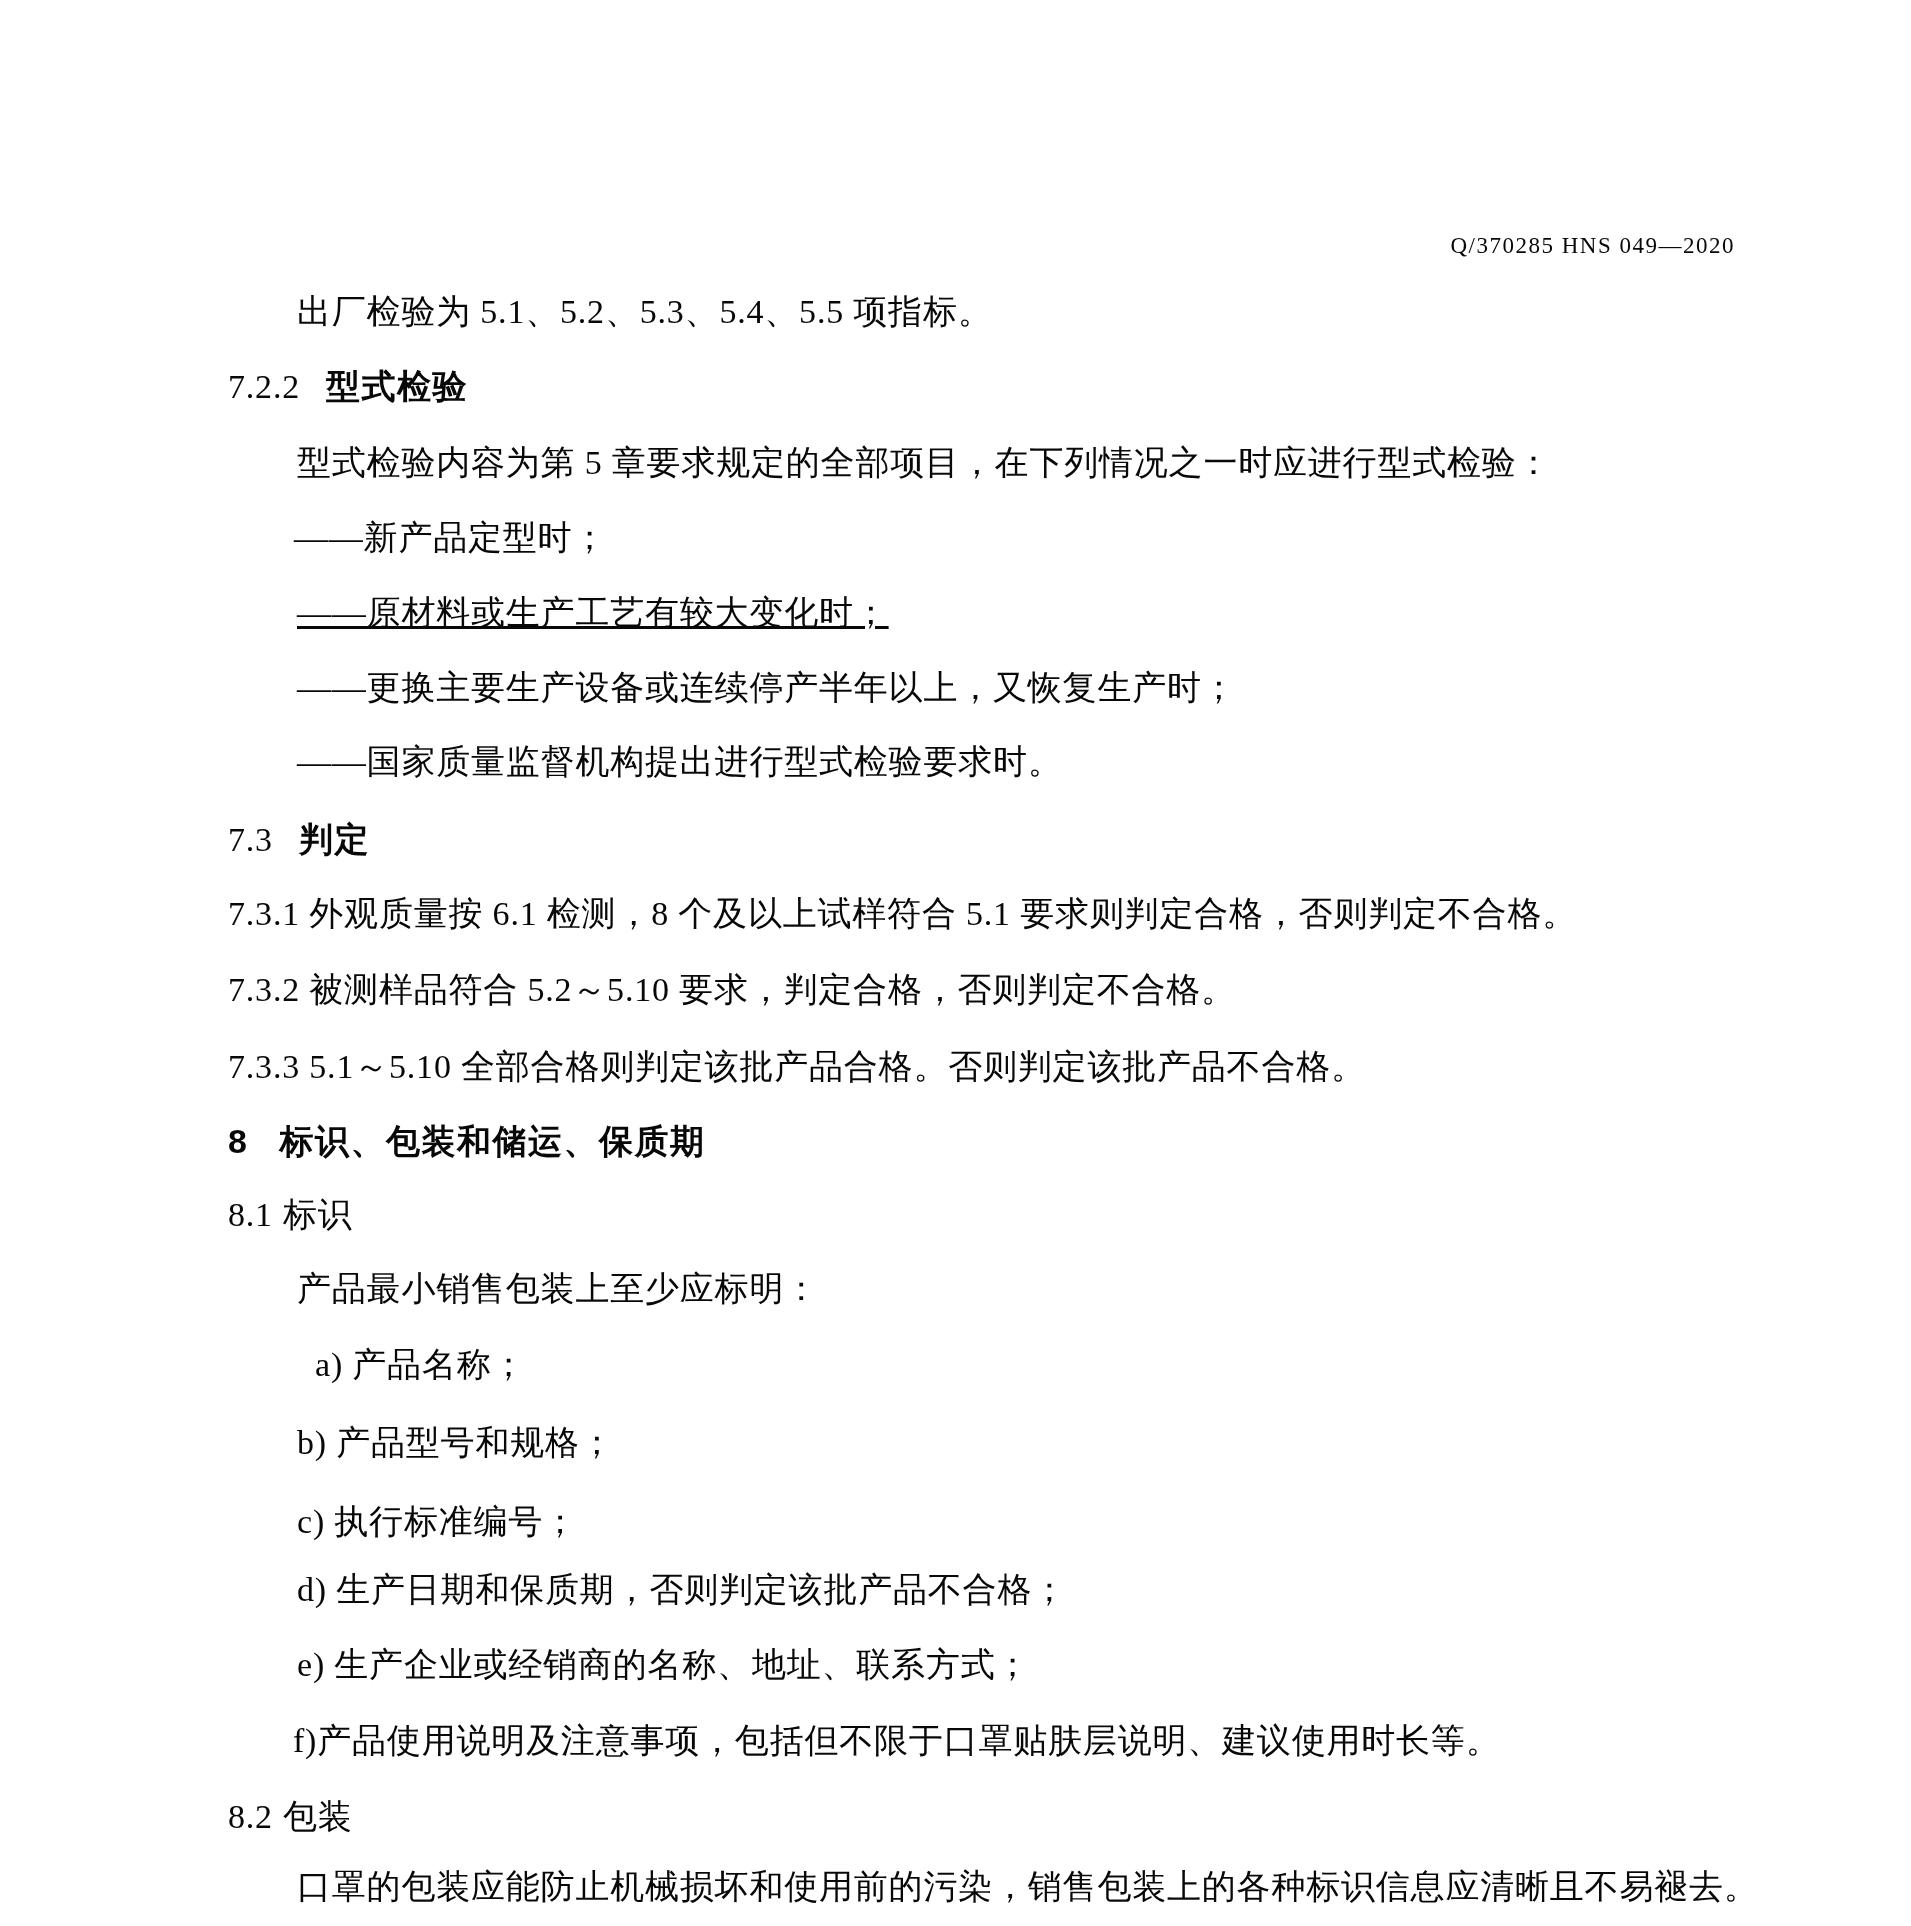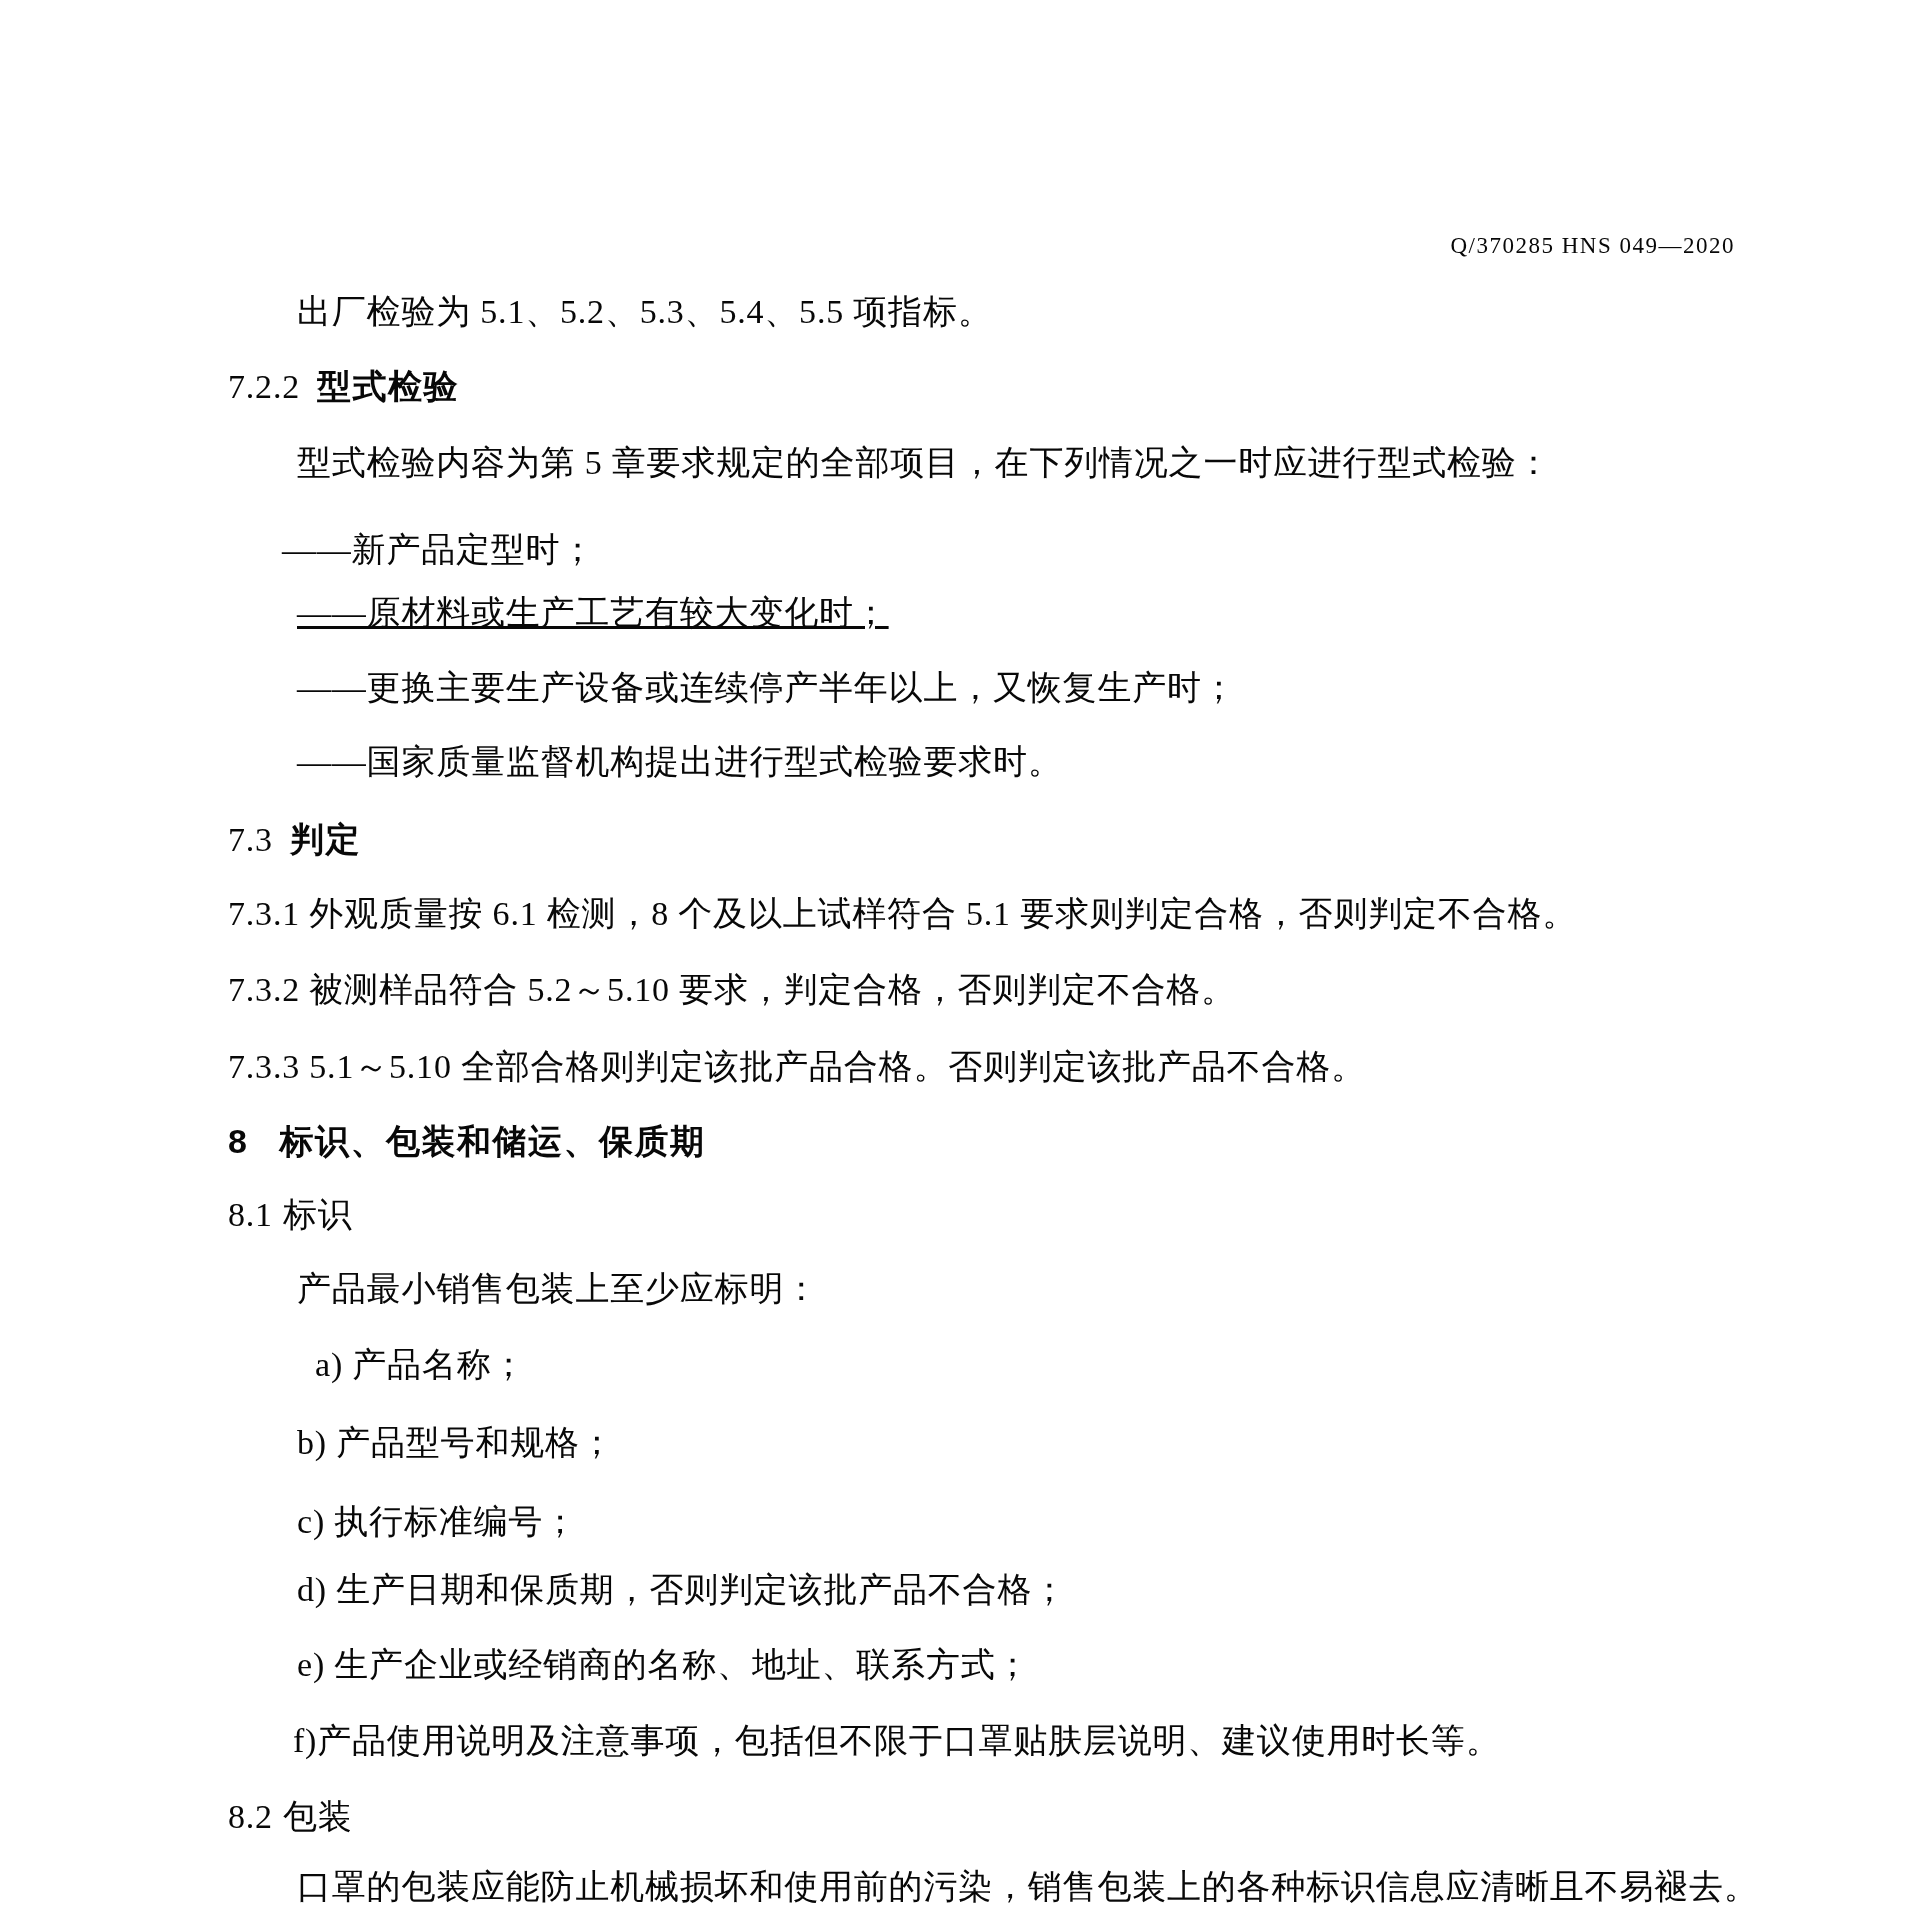--- a/index.html
+++ b/index.html
@@ -23,21 +23,21 @@
   .doc-header {
     position: absolute;
     top: 234px;
     right: 176px;
     font-size: 23px;
     line-height: 1;
     letter-spacing: 1.5px;
     font-family: "Liberation Serif", "DejaVu Serif", serif;
   }
   .heading .num { display: inline-block; }
-  .h-sub .num { margin-right: 17px; }     
+  .h-sub .num { margin-right: 26px; }     
   .h-top .num { margin-right: 31px; font-weight: bold; }  
   .h-min .num { margin-right: 10px; text-align: right; }     
   .title-bold {
     font-weight: bold;
     font-family: "Liberation Sans", "DejaVu Sans", sans-serif;
     letter-spacing: 1.5px;
   }
 </style>
 </head>
 <body>
@@ -45,21 +45,21 @@
 <div class="page">
 
   <div class="doc-header">Q/370285 HNS 049—2020</div>
 
   <div class="line" style="top:294px;  left:297px;">出厂检验为 5.1、5.2、5.3、5.4、5.5 项指标。</div>
 
   <div class="line heading h-sub" style="top:369px; left:228px;"><span class="num">7.2.2</span><span class="title-bold">型式检验</span></div>
 
   <div class="line" style="top:445px; left:297px;">型式检验内容为第 5 章要求规定的全部项目，在下列情况之一时应进行型式检验：</div>
 
-  <div class="line" style="top:520px; left:282px;margin-top:12px;">——新产品定型时；</div>
+  <div class="line" style="top:520px; left:294px;">——新产品定型时；</div>
   <div class="line" style="top:595px; left:297px;text-decoration:underline;">——原材料或生产工艺有较大变化时；</div>
   <div class="line" style="top:670px; left:297px;text-align:center;">——更换主要生产设备或连续停产半年以上，又恢复生产时；</div>
   <div class="line" style="top:744px; left:297px;">——国家质量监督机构提出进行型式检验要求时。</div>
 
   <div class="line heading h-sub" style="top:822px; left:228px;"><span class="num">7.3</span><span class="title-bold">判定</span></div>
 
   <div class="line" style="top:896px; left:228px;">7.3.1 外观质量按 6.1 检测，8 个及以上试样符合 5.1 要求则判定合格，否则判定不合格。</div>
   <div class="line" style="top:972px; left:228px;">7.3.2 被测样品符合 5.2～5.10 要求，判定合格，否则判定不合格。</div>
   <div class="line" style="top:1049px; left:228px;">7.3.3 5.1～5.10 全部合格则判定该批产品合格。否则判定该批产品不合格。</div>
 

